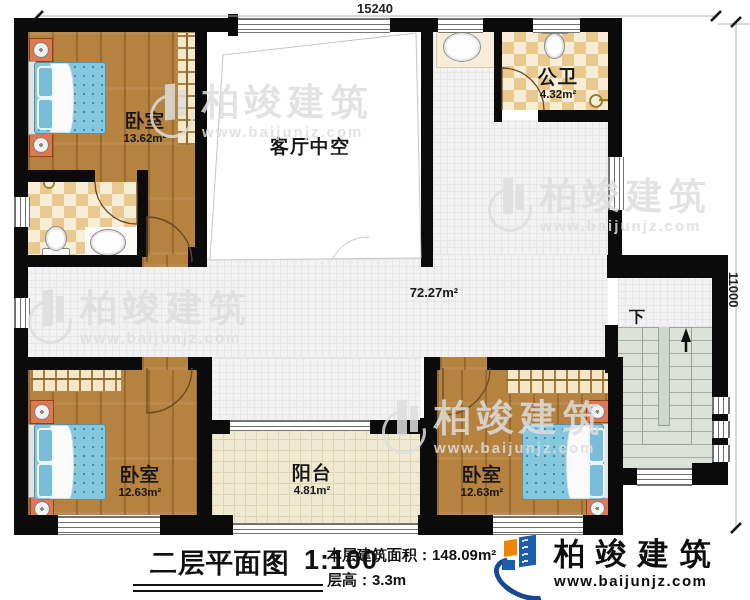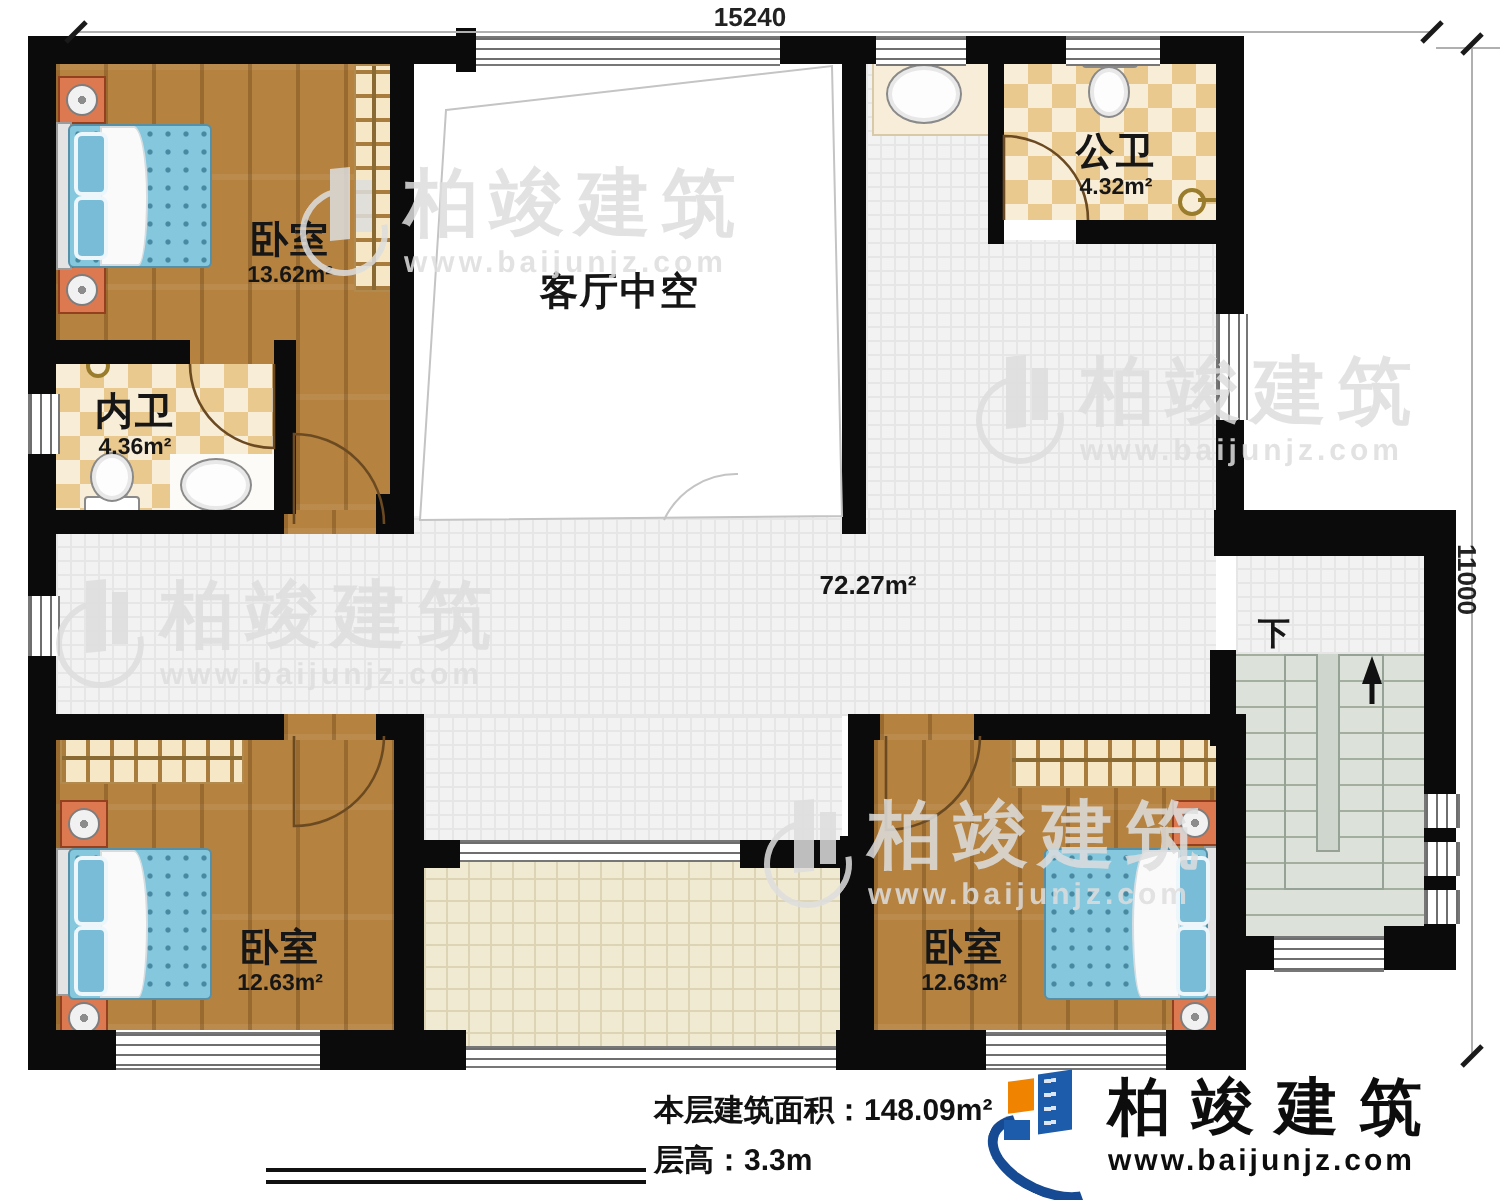--- a/index.html
+++ b/index.html
@@ -241,38 +241,38 @@
     <line x1="731" y1="533" x2="741" y2="523" stroke="#1a1a1a" stroke-width="2.5"></line>
 
     <line x1="686" y1="352" x2="686" y2="340" stroke="#111" stroke-width="2.5"></line>
     <polygon points="686,328 681,342 691,342" fill="#111"></polygon>
   </svg>
 
   <div class="room-label" style="left:105px;top:110px;width:80px;">
     <div class="rl-name">卧室</div>
     <div class="rl-area">13.62m²</div>
   </div>
-  <div class="room-label" style="left:35px;top:196px;width:65px;">
-    <div class="rl-name">内卫</div>
-    <div class="rl-area">4.36m²</div>
-  </div>
   <div class="room-label" style="left:263px;top:136px;width:94px;">
     <div class="rl-name">客厅中空</div>
   </div>
   <div class="room-label" style="left:527px;top:66px;width:62px;">
     <div class="rl-name">公卫</div>
     <div class="rl-area">4.32m²</div>
   </div>
   <div class="room-label" style="left:398px;top:286px;width:72px;">
     <div class="rl-area" style="font-size:13px;">72.27m²</div>
   </div>
   <div class="down-label" style="left:629px;top:307px;">下</div>
   <div class="room-label" style="left:100px;top:464px;width:80px;">
     <div class="rl-name">卧室</div>
     <div class="rl-area">12.63m²</div>
+  </div>
+  <div class="room-label" style="left:278px;top:462px;width:68px;">
+    <div class="rl-name">阳台</div>
+    <div class="rl-area">4.81m²</div>
   </div>
   <div class="room-label" style="left:442px;top:464px;width:80px;">
     <div class="rl-name">卧室</div>
     <div class="rl-area">12.63m²</div>
   </div>
 
   <div class="dim" style="left:340px;top:1px;width:70px;text-align:center;">15240</div>
   <div class="dim dim-v" style="left:726px;top:272px;">11000</div>
 
   <div class="wm" style="left:150px;top:82px;">
@@ -313,20 +313,24 @@
         <div class="wm-circle"></div>
         <div class="wm-bar1"></div>
         <div class="wm-bar2"></div>
       </div>
     <div class="wm-texts">
         <div class="wm-name">柏竣建筑</div>
       <div class="wm-site">www.baijunjz.com</div>
       </div>
   </div>
 
+  <div class="tb-title">
+    <span>二层平面图</span>
+    <span>1:100</span>
+  </div>
   <div class="tb-underline" style="left:133px;top:584px;width:190px;height:2px;"></div>
   <div class="tb-underline" style="left:133px;top:590px;width:190px;height:2px;"></div>
   <div class="tb-meta" style="top:546px;">
     <span>本层建筑面积：</span><span>148.09m²</span>
   </div>
   <div class="tb-meta" style="top:571px;">
     <span>层高：</span><span>3.3m</span>
   </div>
 
   <div class="brand">

